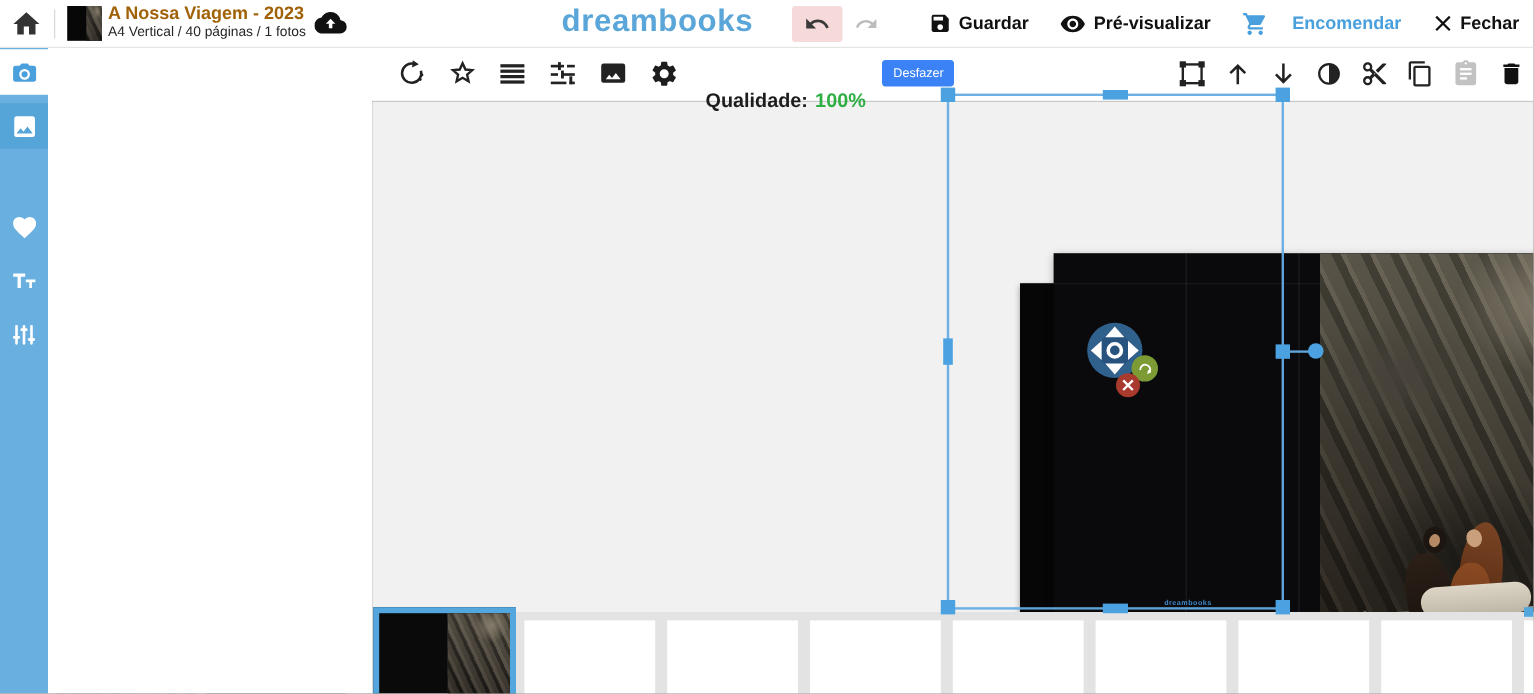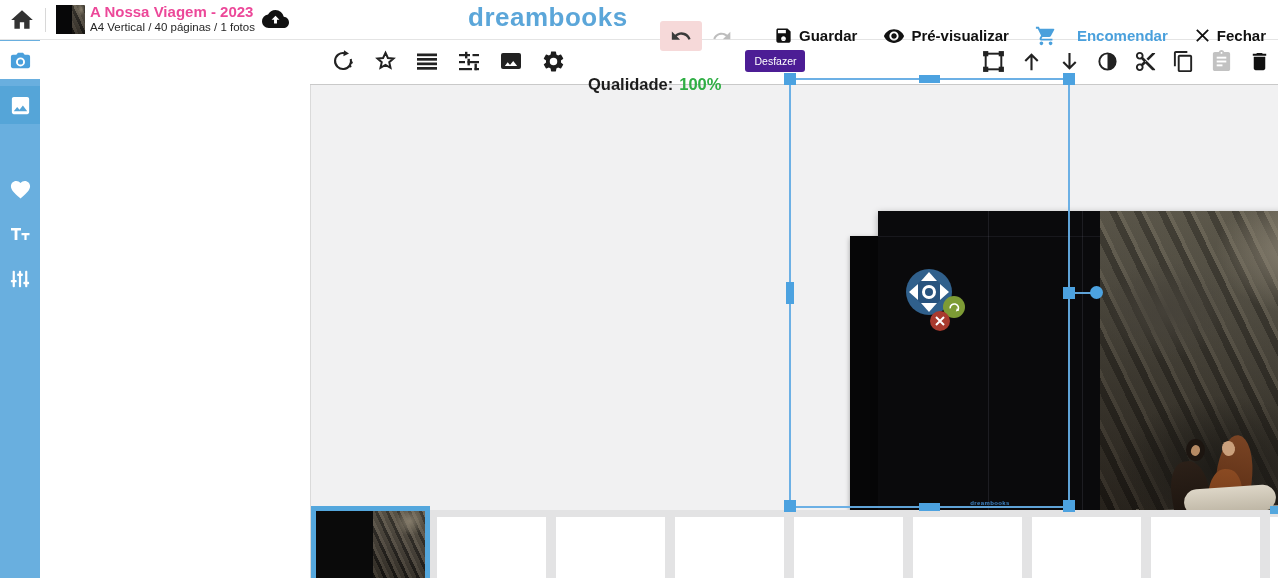--- a/index.html
+++ b/index.html
@@ -6,25 +6,25 @@
   .stage{position:relative;width:1278px;height:578px;overflow:hidden;background:#fff;
          font-family:"Liberation Sans",sans-serif;-webkit-font-smoothing:antialiased;}
   .abs{position:absolute;}
 
   
   .topbar{left:0;top:0;width:1278px;height:39px;background:#fff;border-bottom:1px solid #e4e4e4;z-index:30;}
   .home-btn{left:9px;top:7px;width:26px;height:26px;cursor:pointer;}
   .tb-divider{left:45px;top:8px;width:1px;height:24px;background:#d8d8d8;}
   .cover-mini{left:56px;top:5px;width:29px;height:29px;overflow:hidden;background:#070708;}
   .cover-mini .half{position:absolute;right:0;top:0;width:46%;height:100%;}
-  .proj-title{left:90px;top:3px;font-size:15px;font-weight:600;color:#ec4899;white-space:nowrap;}
+  .proj-title{left:90px;top:3px;font-size:15px;font-weight:600;color:#a16207;white-space:nowrap;}
   .proj-meta{left:90px;top:21px;font-size:11.5px;font-weight:500;color:#262626;white-space:nowrap;}
   .cloud-ic{left:262px;top:7px;width:27px;height:24px;}
   .logo{left:468px;top:2px;width:150px;font-size:26px;font-weight:600;letter-spacing:.5px;color:#5ba6d9;}
-  .tb-right{right:12px;top:16px;height:39px;display:flex;align-items:center;gap:0;}
+  .tb-right{right:12px;top:0;height:39px;display:flex;align-items:center;gap:0;}
   .undo-btn{width:42px;height:30px;background:#f6d9d9;border-radius:3px;display:flex;align-items:center;justify-content:center;cursor:pointer;}
   .redo-btn{width:40px;height:30px;display:flex;align-items:center;justify-content:center;cursor:pointer;margin-right:6px;}
   .tb-item{display:flex;align-items:center;gap:6px;margin-left:26px;cursor:pointer;font-size:15px;font-weight:700;color:#111;}
   .tb-item.blue{color:#4aa0dc;gap:20px;}
 
   
   .rail{left:0;top:39px;width:40px;height:539px;background:#69afdf;z-index:5;}
   .rail-tile{position:absolute;left:0;width:40px;height:38px;display:flex;align-items:center;justify-content:center;cursor:pointer;}
   .rail-tile.active{background:#fff;}
   .rail-tile.tool-sel{background:#55a5d8;}
@@ -94,21 +94,21 @@
   .ctoolbar{left:310px;top:39px;width:968px;height:45px;background:#fff;border-bottom:1px solid #c9c9c9;z-index:6;}
   .ct-left{position:absolute;left:20px;top:0;height:44px;display:flex;align-items:center;}
   .ct-ic{width:26px;height:26px;display:flex;align-items:center;justify-content:center;cursor:pointer;flex:none;}
   .slider-wrap{position:relative;width:96px;height:44px;margin-left:12px;margin-right:16px;flex:none;}
   .slider-track{position:absolute;left:2px;top:21px;width:88px;height:2px;background:#9e9e9e;cursor:pointer;}
   .slider-knob{position:absolute;left:16px;top:15px;width:14px;height:14px;border-radius:50%;background:#4aa0dc;cursor:pointer;}
   .slider-label{position:absolute;left:0;top:29px;width:96px;text-align:center;font-size:10.5px;color:#333;}
   .ct-gap{margin-left:16px;}
   .quality{margin-left:22px;font-size:16.5px;font-weight:700;color:#1d1d1d;white-space:nowrap;flex:none;margin-top:46px;}
   .quality .pct{color:#2fae44;margin-left:6px;}
-  .tooltip{margin-left:24px;background:#4c1d95;color:#fff;font-size:10.5px;border-radius:3px;padding:5px 9px;flex:none;}
+  .tooltip{margin-left:14px;background:#3b82f6;color:#fff;font-size:10.5px;border-radius:3px;padding:5px 9px;flex:none;}
   .ct-right{position:absolute;right:6px;top:0;height:44px;display:flex;align-items:center;gap:12px;}
 
   
   .canvas{left:310px;top:84px;width:968px;height:426px;background:#f1f1f2;overflow:hidden;z-index:1;}
   .backsheet{left:540px;top:152px;width:260px;height:285px;background:#060607;box-shadow:0 2px 5px rgba(0,0,0,.35);z-index:1;}
   .spread{left:568px;top:127px;width:456px;height:333px;background:#0a0a0c;box-shadow:0 2px 7px rgba(0,0,0,.3);z-index:2;}
   .guide-v{position:absolute;top:0;width:1px;height:100%;background:rgba(160,160,185,.13);}
   .guide-h{position:absolute;left:0;width:100%;height:1px;background:rgba(160,160,185,.10);}
   .backprint{left:648px;top:416px;width:64px;text-align:center;font-size:6px;font-weight:700;letter-spacing:.4px;color:#3e86c8;z-index:3;}
   .cover-photo{left:790px;top:127px;width:266px;height:333px;z-index:3;cursor:move;

